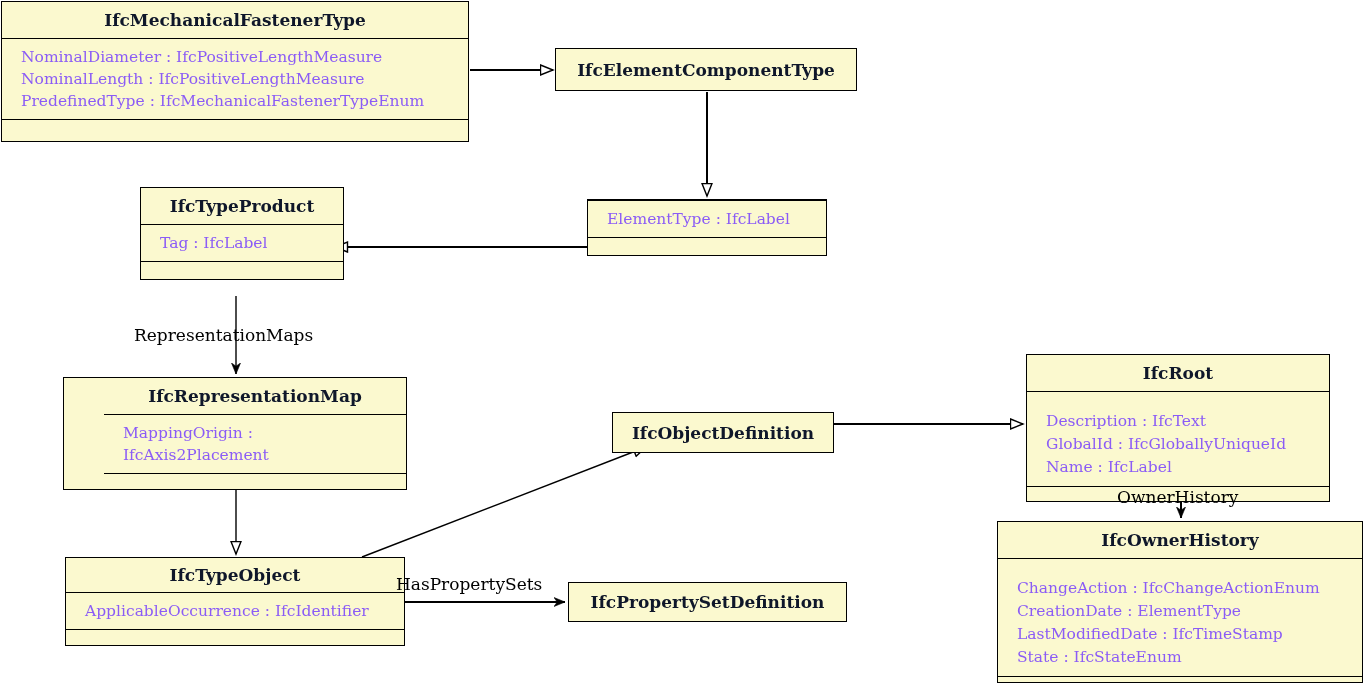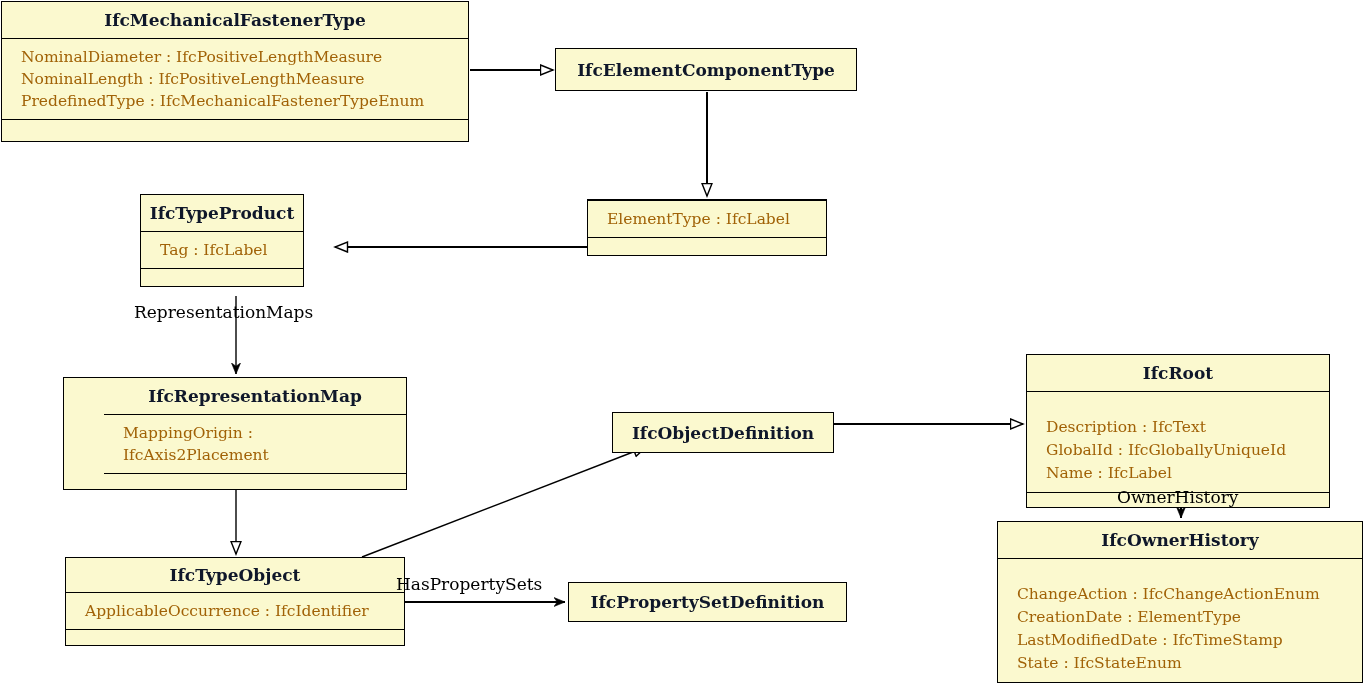--- a/index.html
+++ b/index.html
@@ -37,24 +37,24 @@
     justify-content: center;
     box-sizing: border-box;
     height: 36px;
   }
   .uml-title.tall { height: 38px; }
   .uml-attrs {
     border-top: 1.5px solid #000000;
     box-sizing: border-box;
     padding: 7px 8px 7px 19px;
     font-size: 15.5px;
-    color: #a16207;
+    color: #8b5cf6;
     line-height: 22px;
   }
-  .uml-attrs.loose { line-height: 23px; padding-top: 24px; }
+  .uml-attrs.loose { line-height: 23px; padding-top: 18px; }
   .uml-empty {
     border-top: 1.5px solid #000000;
     box-sizing: border-box;
   }
   .edge-label {
     position: absolute;
     z-index: 3;
     font-size: 17px;
     color: #000000;
     white-space: nowrap;
@@ -93,21 +93,21 @@
       <div>NominalLength : IfcPositiveLengthMeasure</div>
       <div>PredefinedType : IfcMechanicalFastenerTypeEnum</div>
     </div>
     <div class="uml-empty" style="height:22px;"></div>
   </div>
 
   <div class="uml-box" style="left:555px; top:48px; width:302px;">
     <div class="uml-title tall" style="height:41px;">IfcElementComponentType</div>
   </div>
 
-  <div class="uml-box" style="left:140px; top:194px; width:164px;">
+  <div class="uml-box" style="left:140px; top:187px; width:204px;">
     <div class="uml-title">IfcTypeProduct</div>
     <div class="uml-attrs">
       <div>Tag : IfcLabel</div>
     </div>
     <div class="uml-empty" style="height:18px;"></div>
   </div>
 
   <div class="uml-box" style="left:587px; top:199px; width:240px;">
     <div class="uml-attrs">
       <div>ElementType : IfcLabel</div>
@@ -153,17 +153,17 @@
     <div class="uml-title">IfcOwnerHistory</div>
     <div class="uml-attrs loose">
       <div>ChangeAction : IfcChangeActionEnum</div>
       <div>CreationDate : ElementType</div>
       <div>LastModifiedDate : IfcTimeStamp</div>
       <div>State : IfcStateEnum</div>
     </div>
     <div class="uml-empty" style="height:18px;"></div>
   </div>
 
-  <div class="edge-label" style="left:134px; top:301px;">RepresentationMaps</div>
+  <div class="edge-label" style="left:134px; top:324px;">RepresentationMaps</div>
   <div class="edge-label" style="left:396px; top:573px;">HasPropertySets</div>
   <div class="edge-label" style="left:1117px; top:486px;">OwnerHistory</div>
 
 </div>
 
 </body></html>

